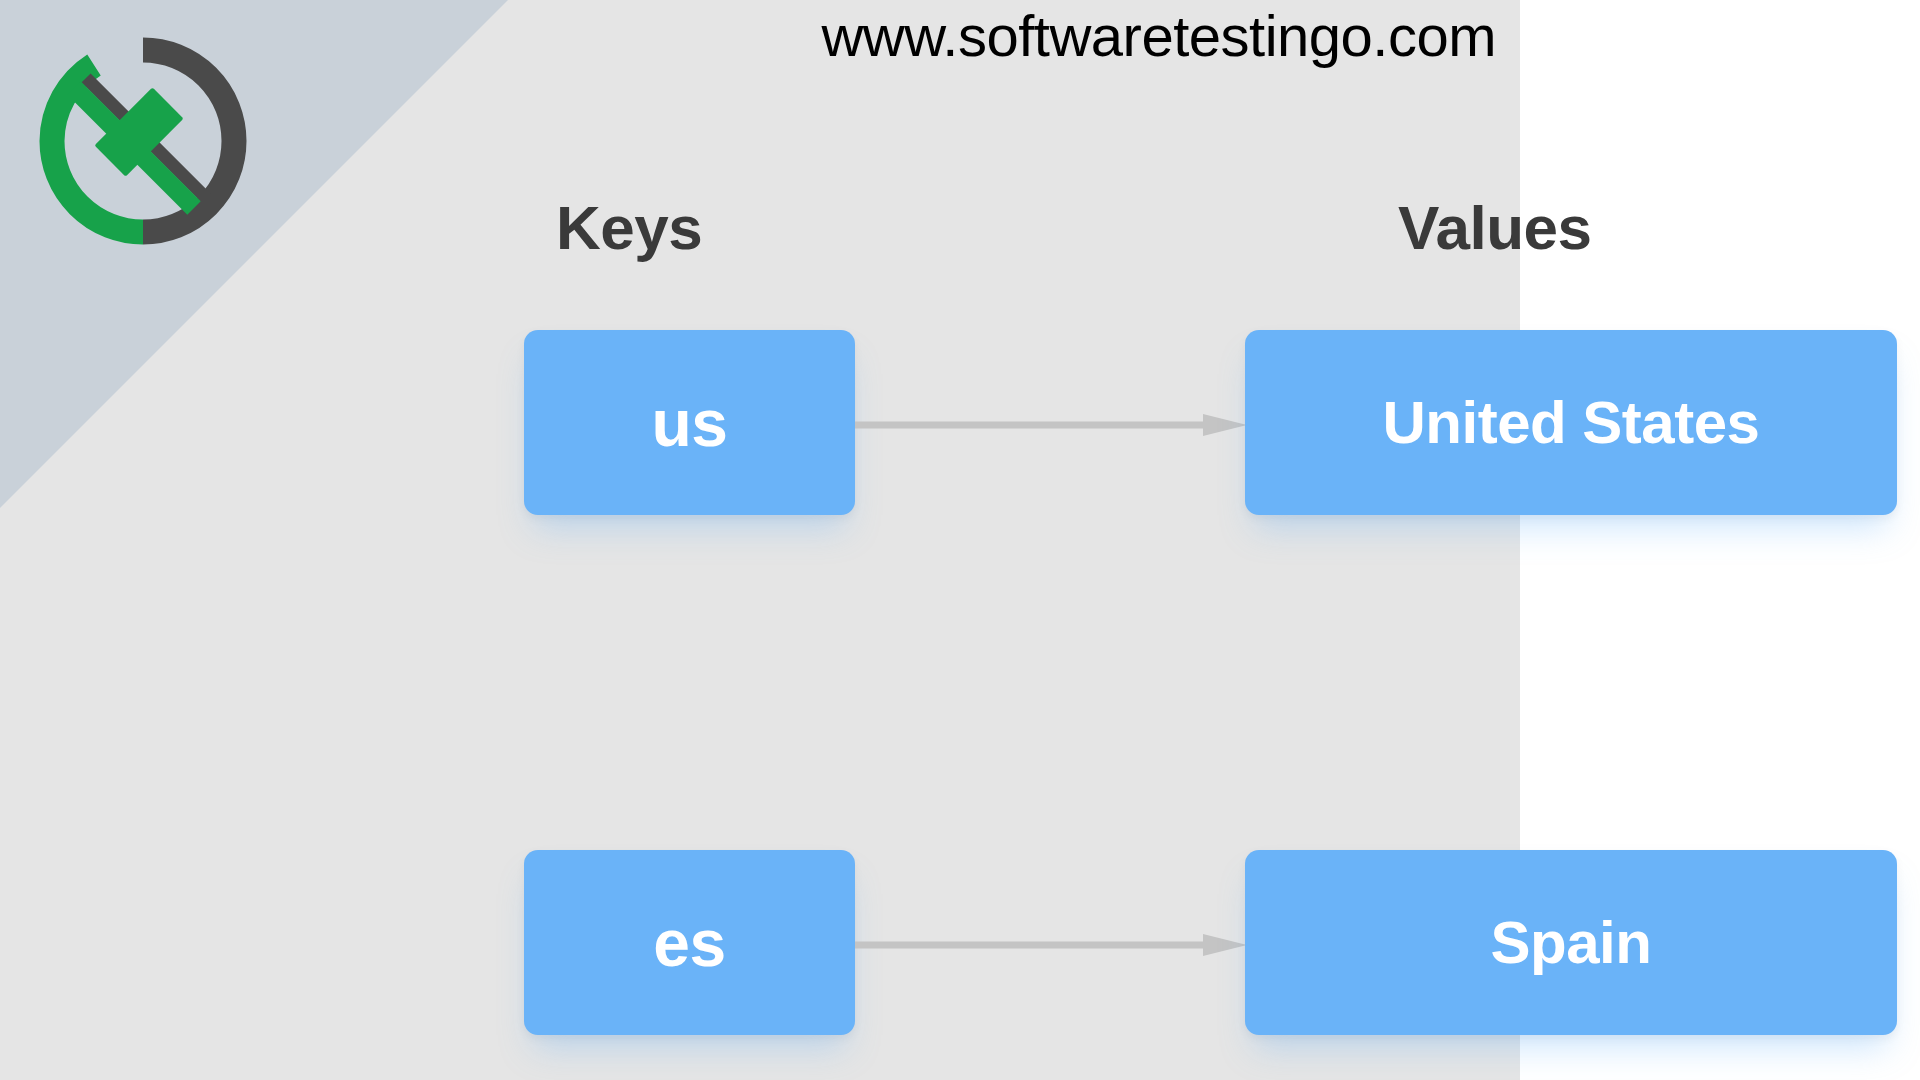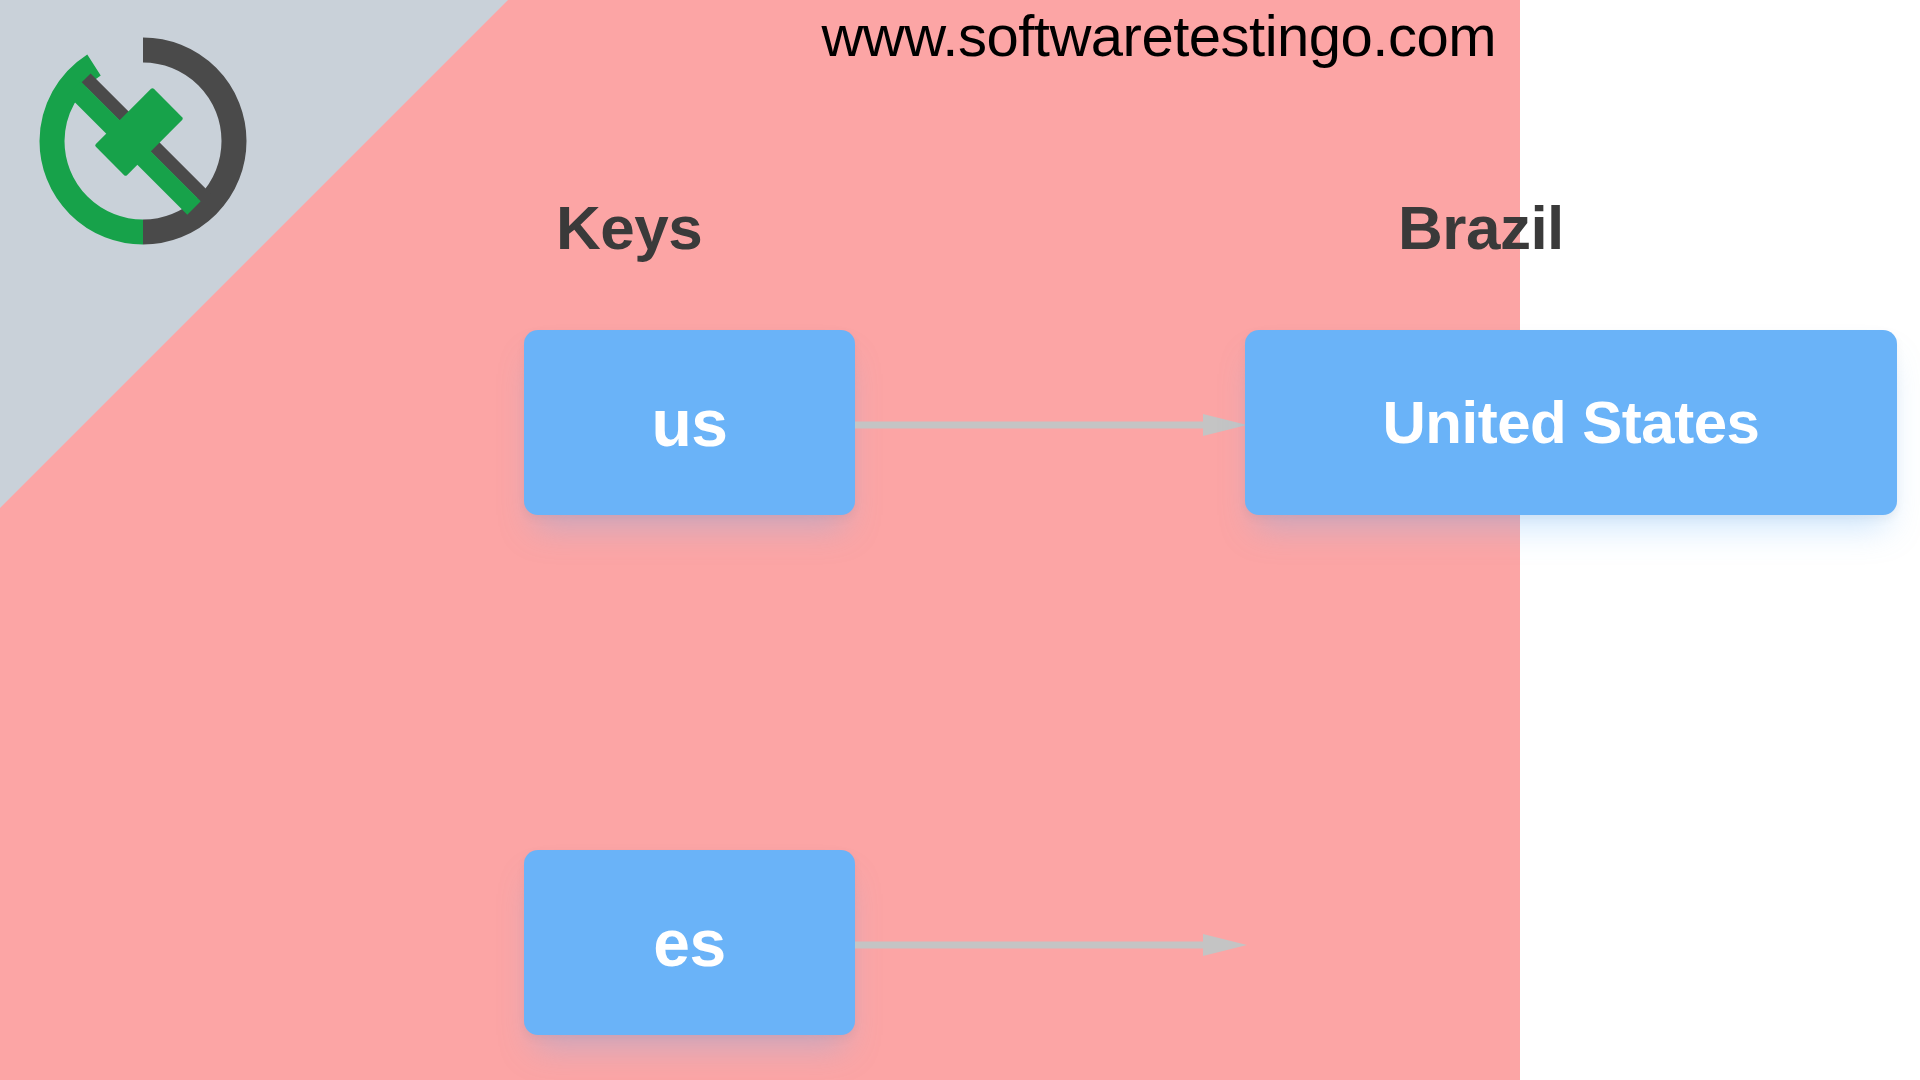--- a/index.html
+++ b/index.html
@@ -9,21 +9,21 @@
     height: 1080px;
     overflow: hidden;
     background: #ffffff;
     font-family: "Liberation Sans", sans-serif;
   }
 
   #stage {
     position: relative;
     width: 1520px;
     height: 1080px;
-    background: #fca5a5;
+    background: #e5e5e5;
   }
 
   
   .corner-triangle {
     position: absolute;
     top: 0;
     left: 0;
     width: 0;
     height: 0;
     border-top: 508px solid #c9d1d9;
@@ -144,21 +144,21 @@
       <rect x="60" y="74" width="82" height="44" rx="2" fill="#17a24a" transform="rotate(-45 101 96)"></rect>
     </svg>
   </div>
 
   <div class="site-url">www.softwaretestingo.com</div>
 
   <div class="diagram">
 
     <div class="col-header keys">Keys</div>
 
-    <div class="col-header values">Brazil</div>
+    <div class="col-header values">Values</div>
 
     <div class="row r0">
       <div class="node key">us</div>
       <div class="connector">
         <svg viewBox="0 0 392 22" xmlns="http://www.w3.org/2000/svg">
           <line x1="0" y1="11" x2="350" y2="11" stroke="#c4c4c4" stroke-width="7"></line>
           <polygon points="348,0 392,11 348,22" fill="#c4c4c4"></polygon>
         </svg>
       </div>
       <div class="node value">United States</div>
@@ -166,16 +166,17 @@
 
 
     <div class="row r2">
       <div class="node key">es</div>
       <div class="connector">
         <svg viewBox="0 0 392 22" xmlns="http://www.w3.org/2000/svg">
           <line x1="0" y1="11" x2="350" y2="11" stroke="#c4c4c4" stroke-width="7"></line>
           <polygon points="348,0 392,11 348,22" fill="#c4c4c4"></polygon>
         </svg>
       </div>
+      <div class="node value">Spain</div>
     </div>
 
   </div>
 </div>
 
 </body></html>

